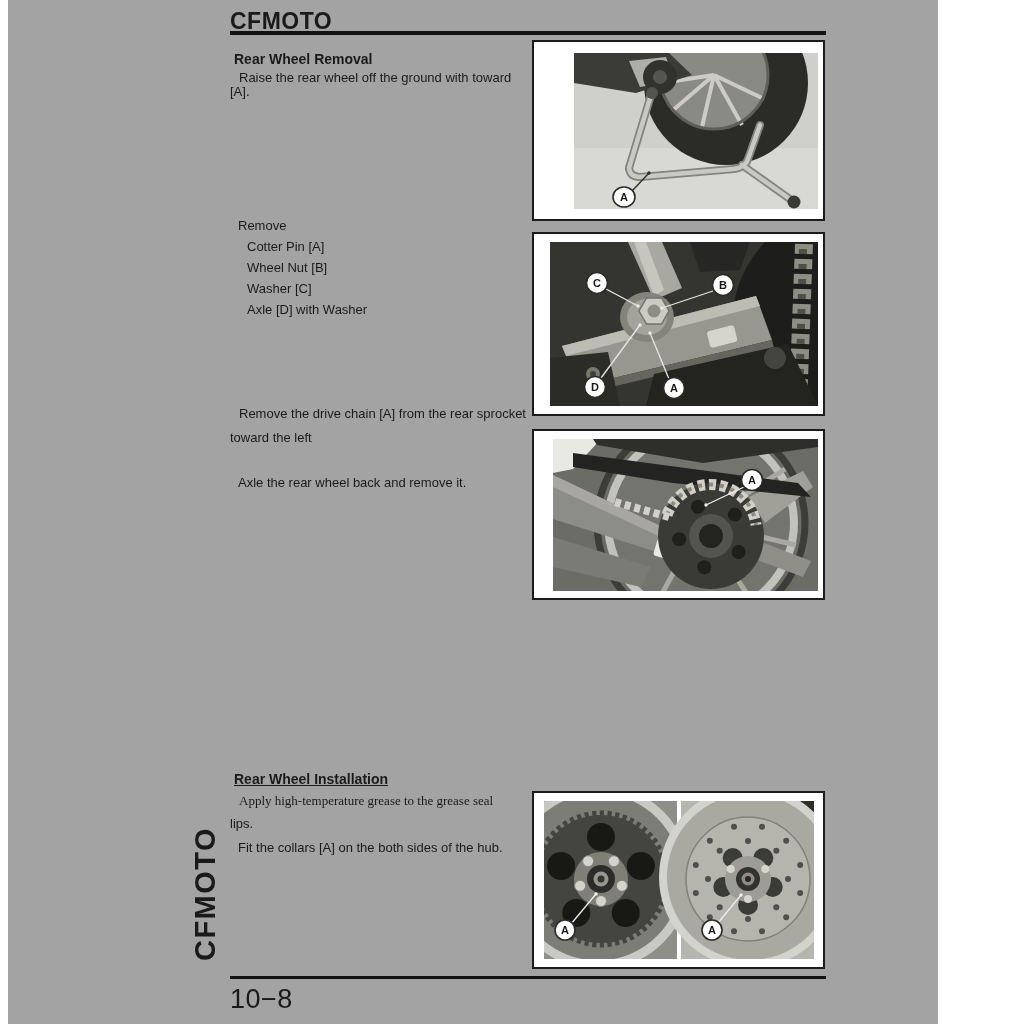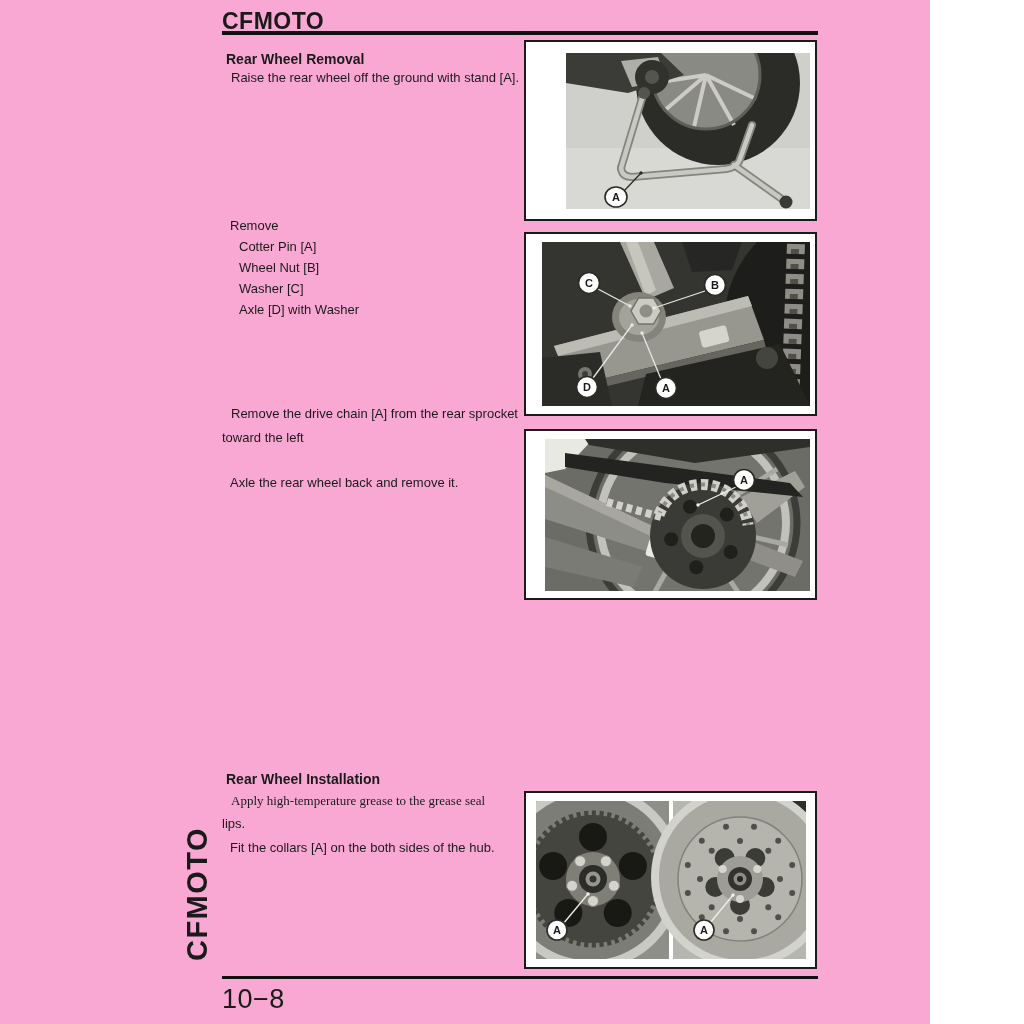--- a/index.html
+++ b/index.html
@@ -1,18 +1,18 @@
 <!DOCTYPE html>
 <html><head>
 <meta charset="utf-8">
 <style>
   html,body { margin:0; padding:0; background:#ffffff; }
   .page {
-    position:relative; width:930px; height:1024px; background:#f9a8d4;
-    font-family:"Liberation Sans", sans-serif; color:#1a1a1a; overflow:hidden;
+    position:relative; width:930px; height:1024px; background:#a3a3a3;
+    font-family:"Liberation Sans", sans-serif; color:#1a1a1a; overflow:hidden;margin-left:8px;
   }
   .abs { position:absolute; }
   .brand {
     left:222px; top:7px; font-size:23px; font-weight:bold; letter-spacing:0.5px;
     transform:scaleY(1.04); transform-origin:left top;
   }
   .brand-rule { left:222px; top:31px; width:596px; height:4px; background:#111; }
   .sec-title { font-size:14px; font-weight:bold; }
   .t13 { font-size:13px; line-height:14px; }
   .fig {
@@ -42,33 +42,33 @@
 </style>
 </head>
 <body>
 
 <div class="page">
 
   <div class="abs brand">CFMOTO</div>
   <div class="abs brand-rule"></div>
 
   <div class="abs sec-title" style="left:226px; top:51px;">Rear Wheel Removal</div>
-  <div class="abs t13 indent" style="left:222px; top:71px; width:302px;">Raise the rear wheel off the ground with stand [A].</div>
+  <div class="abs t13 indent" style="left:222px; top:71px; width:302px;">Raise the rear wheel off the ground with toward [A].</div>
 
   <div class="abs t13" style="left:230px; top:219px;">Remove</div>
   <div class="abs t13" style="left:239px; top:240px;">Cotter Pin [A]</div>
   <div class="abs t13" style="left:239px; top:261px;">Wheel Nut [B]</div>
   <div class="abs t13" style="left:239px; top:282px;">Washer [C]</div>
   <div class="abs t13" style="left:239px; top:303px;">Axle [D] with Washer</div>
 
   <div class="abs t13 justify-line indent" style="left:222px; top:407px;">Remove the drive chain [A] from the rear sprocket</div>
   <div class="abs t13" style="left:222px; top:431px;">toward the left</div>
   <div class="abs t13" style="left:230px; top:476px;">Axle the rear wheel back and remove it.</div>
 
-  <div class="abs sec-title" style="left:226px; top:771px;">Rear Wheel Installation</div>
+  <div class="abs sec-title" style="left:226px; top:771px;text-decoration:underline;">Rear Wheel Installation</div>
   <div class="abs t13 indent" style="left:222px; top:794px; width:298px;font-family:Liberation Serif, serif;">Apply high-temperature grease to the grease seal</div>
   <div class="abs t13" style="left:222px; top:817px;">lips.</div>
   <div class="abs t13" style="left:230px; top:841px;">Fit the collars [A] on the both sides of the hub.</div>
 
   <div class="abs side-brand">CFMOTO</div>
 
   <div class="abs fig" id="fig-stand">
     <svg width="244" height="156" viewBox="0 0 244 156">
       <rect width="244" height="156" fill="#cfcfcb"></rect>
       <rect y="95" width="244" height="61" fill="#d8d8d4"></rect>

